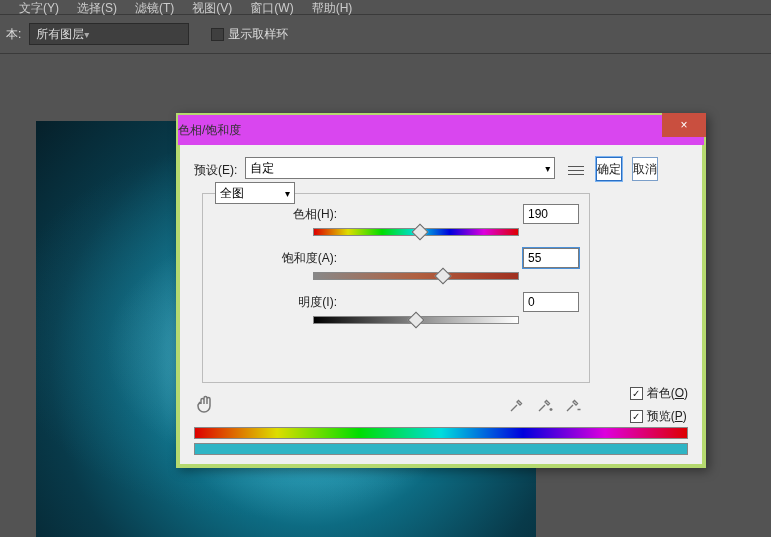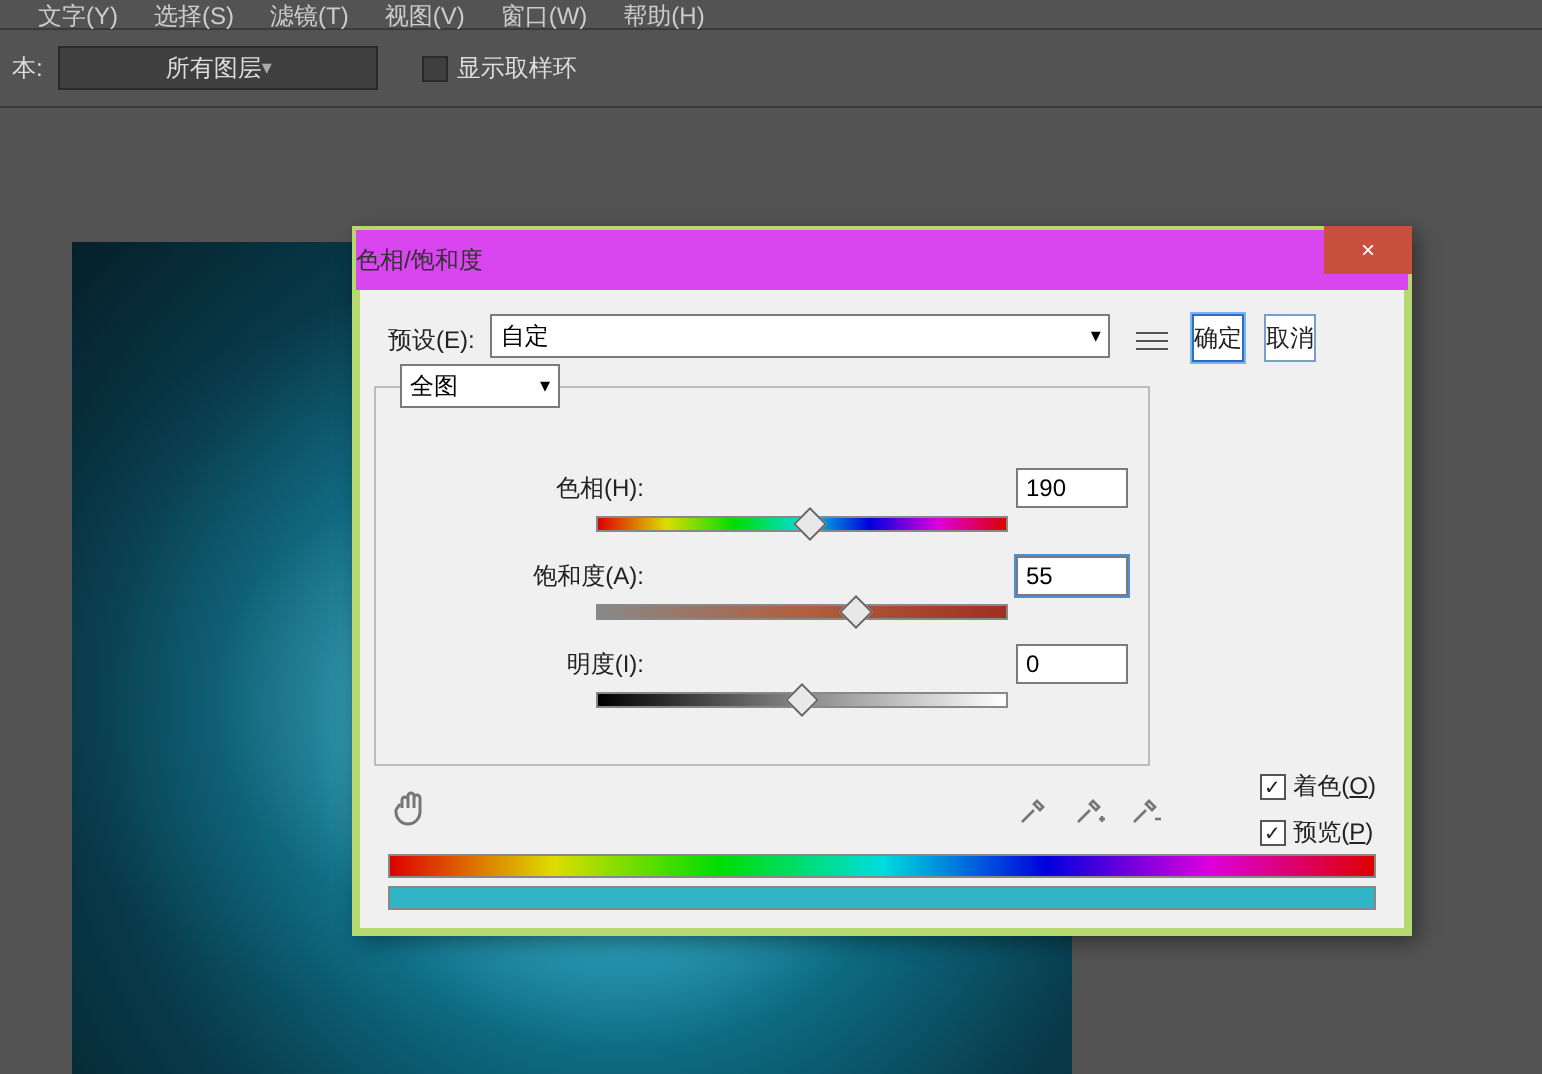--- a/index.html
+++ b/index.html
@@ -3,21 +3,21 @@
 <meta charset="utf-8">
 <style>
 * { box-sizing: border-box; margin: 0; padding: 0; font-family: "Microsoft YaHei", sans-serif; font-size: 12px; }
 body { background: #535353; width: 771px; height: 537px; overflow: hidden; position: relative; }
 
 .menubar { background: #535353; color: #ddd; padding: 0 6px; height: 14px; display: flex; gap: 18px; margin-left: 13px; }
 .menubar span { color: #ccc; }
 
 .toolbar { background: #535353; border-top: 1px solid #3a3a3a; border-bottom: 1px solid #3a3a3a; height: 40px; display: flex; align-items: center; padding: 0 6px; gap: 8px; }
 .toolbar-label { color: #ddd; }
-.toolbar-select { background: #3f3f3f; color: #ddd; border: 1px solid #2a2a2a; height: 22px; width: 160px; padding: 0 6px; display: flex; align-items: center; justify-content: center; }
+.toolbar-select { background: #3f3f3f; color: #ddd; border: 1px solid #2a2a2a; height: 22px; width: 160px; padding: 0 6px; display: flex; align-items: center; justify-content: flex-start; }
 .toolbar-select::after { content: "▾"; font-size: 10px; color: #aaa; }
 .toolbar-check { display: flex; align-items: center; gap: 4px; color: #ddd; margin-left: 14px; }
 .toolbar-check .box { width: 13px; height: 13px; border: 1px solid #2a2a2a; background: #3f3f3f; }
 
 .canvas-area { position: absolute; top: 75px; left: 0; right: 0; bottom: 0; background: #535353; }
 .canvas-img { position: absolute; left: 36px; top: 46px; width: 500px; height: 416px; background: radial-gradient(circle at 55% 60%, #8adfee 0%, #3ab5cf 18%, #0d6b82 42%, #083a4a 70%, #06202a 100%); overflow: hidden; }
 .canvas-img::before { content:""; position:absolute; inset:0; background:
   radial-gradient(ellipse 60% 50% at 50% 55%, rgba(180,240,250,.35), transparent 60%),
   radial-gradient(ellipse 80% 70% at 45% 50%, rgba(40,150,180,.4), transparent 65%);
 }
@@ -32,21 +32,21 @@
 .preset-label { color: #222; }
 .preset-select { flex: 0 0 310px; height: 22px; border: 1px solid #7a7a7a; background: #fff; padding: 0 4px; display: flex; align-items: center; justify-content: space-between; }
 .preset-select::after { content: "▾"; font-size: 10px; }
 .preset-menu-icon { width: 18px; height: 18px; display: flex; flex-direction: column; justify-content: space-around; padding: 3px 1px; margin-left: 4px; }
 .preset-menu-icon span { height: 1px; background: #555; }
 
 .buttons-col { position: absolute; right: 14px; top: 12px; width: 92px; display: flex; flex-direction: row; gap: 10px; }
 .btn { height: 24px; border: 1px solid #7a9ec9; background: #fff; display: flex; align-items: center; justify-content: center; color: #222; }
 .btn.primary { border: 1px solid #2a6fc4; outline: 1px solid #7cb3f0; }
 
-.group { position: absolute; left: 7px; top: 48px; width: 388px; height: 190px; border: 1px solid #bcbcbc; border-top: none; padding: 33px 10px 10px 10px; }
+.group { position: absolute; left: 22px; top: 48px; width: 388px; height: 190px; border: 1px solid #bcbcbc; border-top: none; padding: 3px 10px 10px 10px; }
 .group::before { content: ""; position: absolute; left: 0; right: 0; top: 0; height: 1px; background: #bcbcbc; }
 .channel-select { position: absolute; left: 12px; top: -11px; width: 80px; height: 22px; border: 1px solid #7a7a7a; background: #fff; display: flex; align-items: center; justify-content: space-between; padding: 0 4px; }
 .channel-select::after { content: "▾"; font-size: 10px; }
 
 .slider-row { display: flex; align-items: center; margin: 8px 0 4px 0; }
 .slider-label { width: 140px; text-align: right; padding-right: 16px; color: #222; }
 .slider-input { width: 56px; height: 20px; border: 1px solid #7a7a7a; background: #fff; text-align: left; padding: 0 4px; }
 .slider-input.focus { outline: 1px solid #4a90d9; }
 
 .slider-track { position: relative; height: 10px; margin: 2px 60px 10px 100px; }

